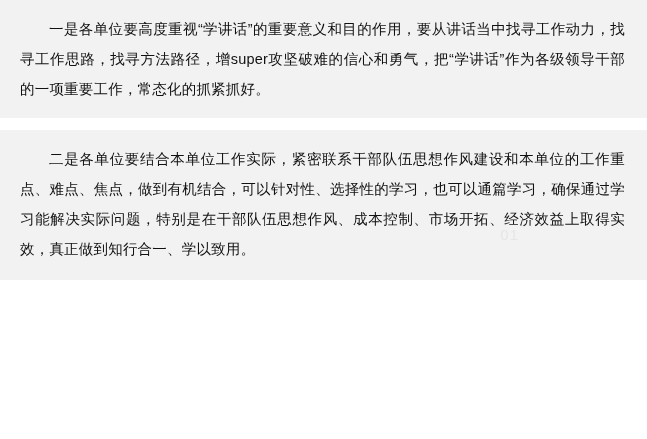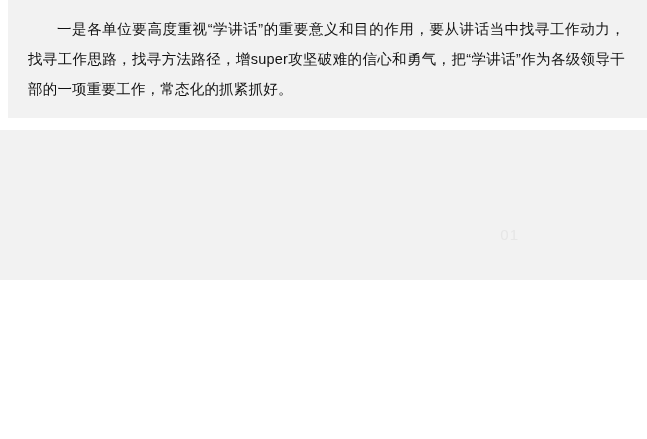--- a/index.html
+++ b/index.html
@@ -29,21 +29,21 @@
     line-height: 30px;
     letter-spacing: 0.2px;
     text-align: justify;
     text-justify: inter-ideograph;
     overflow: hidden;
   }
   .para-block p {
     margin: 0;
     text-indent: 2em;
   }
-  .block-1 { margin: 0 0 0 8px; height: 118px; }
+  .block-1 { margin: 0 0 0 0; height: 118px; }
   .gap-1 { height: 12px; background: #ffffff; }
   .block-2 { height: 150px; }
   .gap-2 { height: 40px; background: #ffffff; }
   .block-3 { height: 119px; }
   .watermark {
     position: absolute;
     right: 14px;
     bottom: 6px;
     font-size: 15px;
     color: #e2e2e2;
@@ -68,19 +68,20 @@
 
 <div class="page">
 
   <div class="para-block block-1">
     <p>一是各单位要高度重视“学讲话”的重要意义和目的作用，要从讲话当中找寻工作动力，找寻工作思路，找寻方法路径，增super攻坚破难的信心和勇气，把“学讲话”作为各级领导干部的一项重要工作，常态化的抓紧抓好。</p>
   </div>
 
   <div class="gap-1"></div>
 
   <div class="para-block block-2">
+    <p>二是各单位要结合本单位工作实际，紧密联系干部队伍思想作风建设和本单位的工作重点、难点、焦点，做到有机结合，可以针对性、选择性的学习，也可以通篇学习，确保通过学习能解决实际问题，特别是在干部队伍思想作风、成本控制、市场开拓、经济效益上取得实效，真正做到知行合一、学以致用。</p>
     <span class="wm-mid">01</span>
   </div>
 
   <div class="gap-2"></div>
 
 
 </div>
 
 </body></html>

